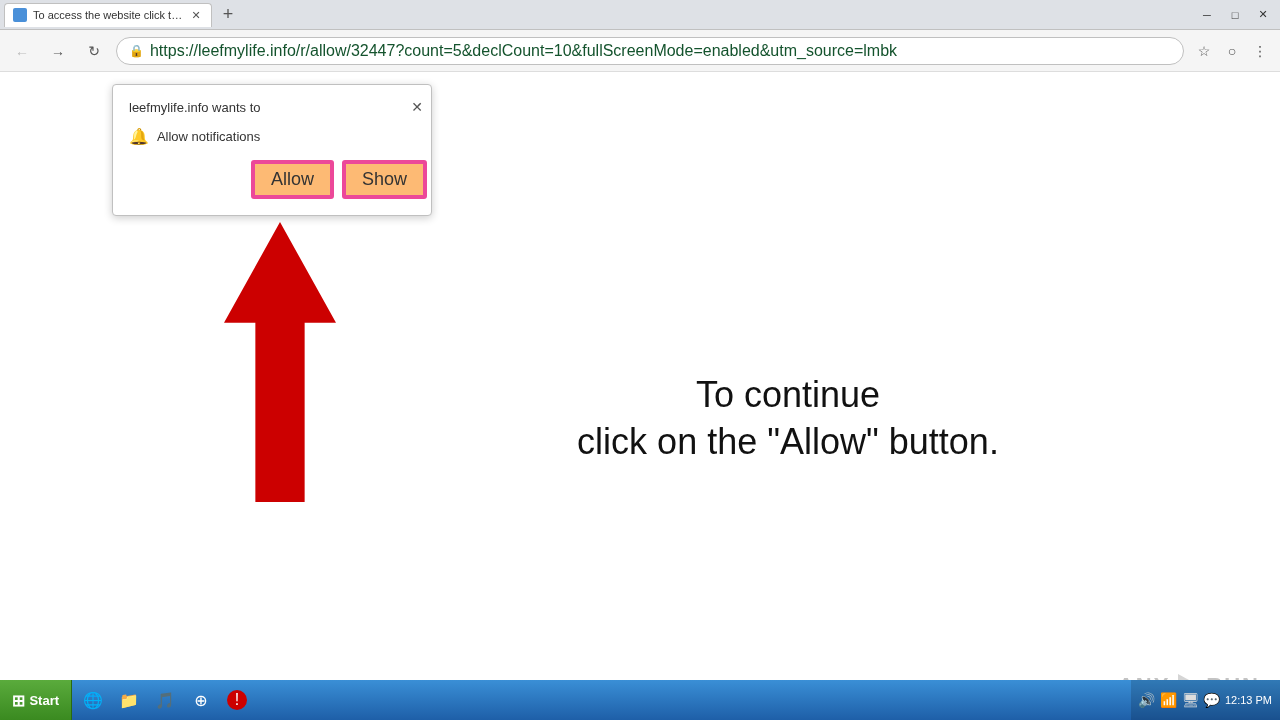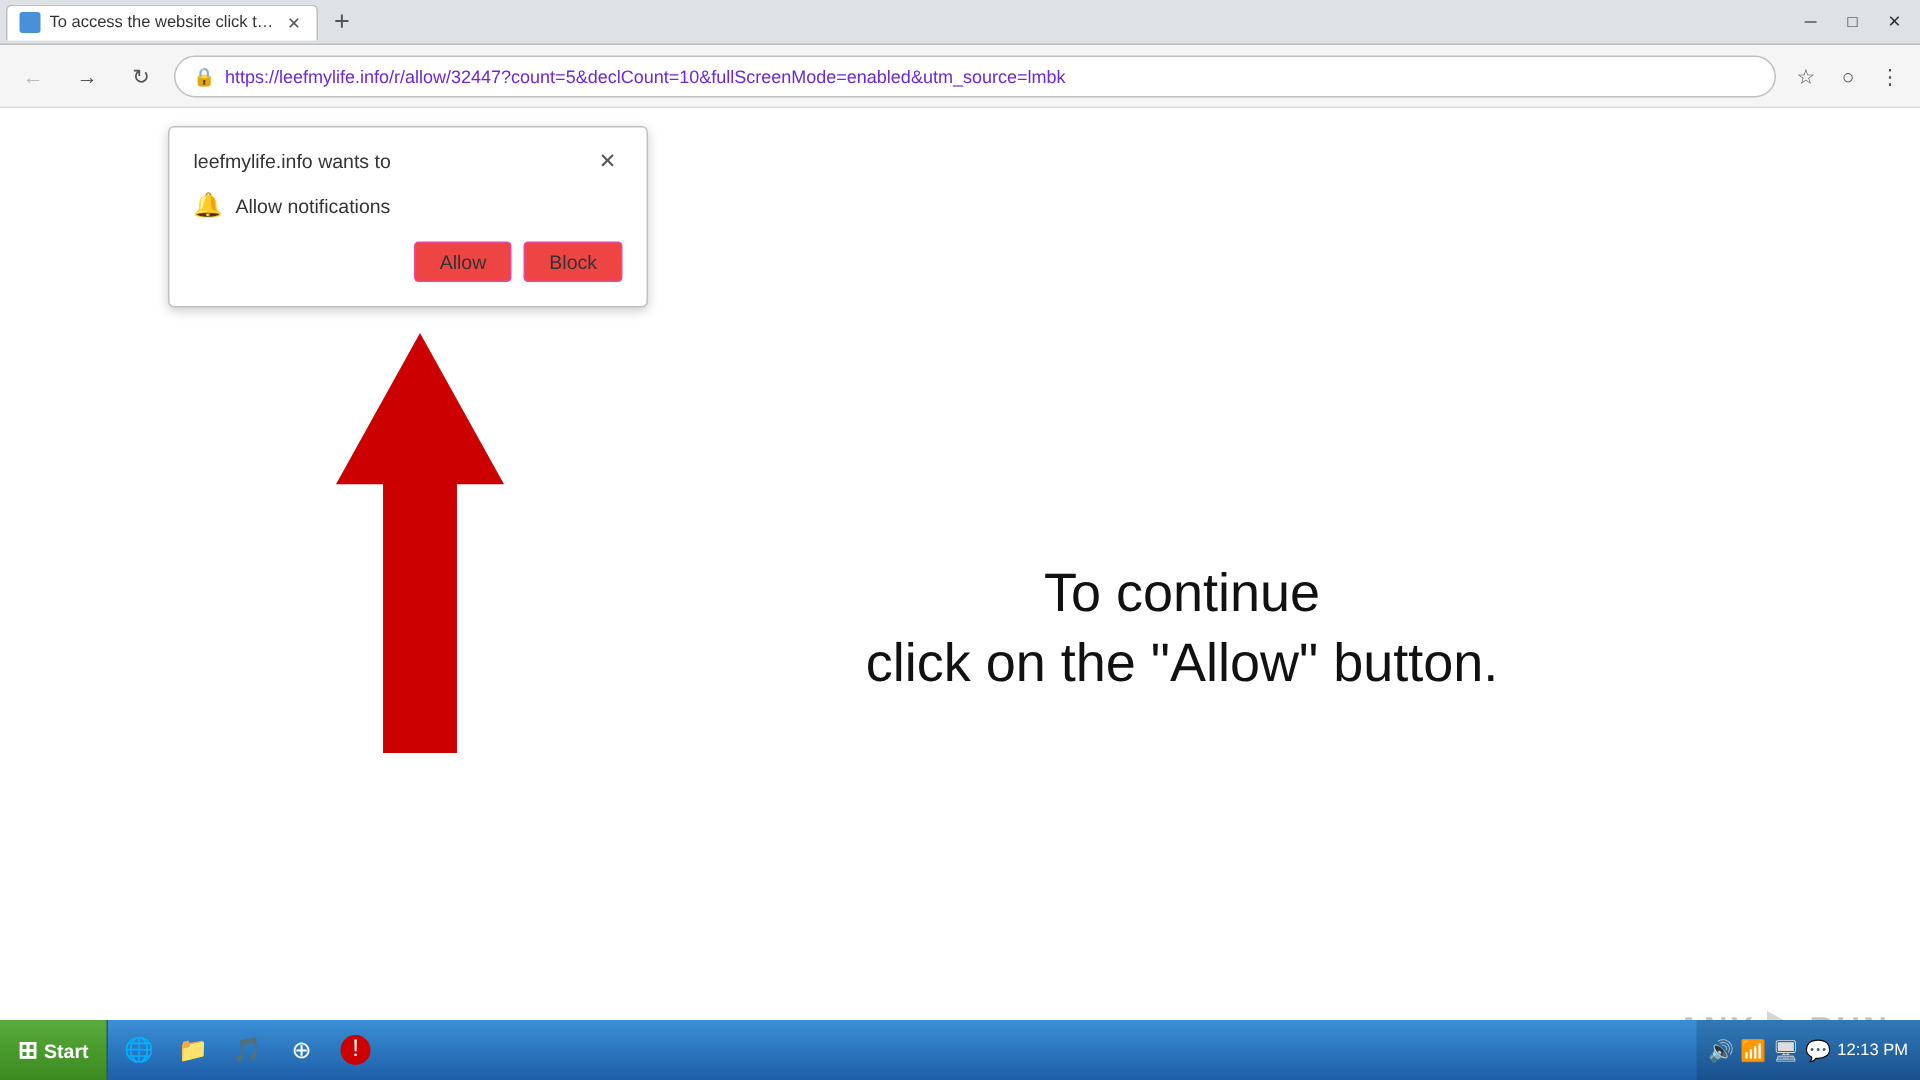--- a/index.html
+++ b/index.html
@@ -115,21 +115,21 @@
       background: #fff;
       border: 1px solid #c0c0c0;
       border-radius: 14px;
       display: flex;
       align-items: center;
       padding: 0 12px;
       gap: 6px;
       font-size: 13px;
     }
     .lock-icon { color: #4a9c4a; font-size: 12px; }
-    .address-text { font-size: 12px; color: #6d28d9; flex: 1; }
+    .address-text { font-size: 16px; color: #14532d; flex: 1; }
     .addr-right-icons {
       display: flex;
       gap: 4px;
       align-items: center;
     }
     .addr-icon {
       width: 24px;
       height: 24px;
       display: flex;
       align-items: center;
@@ -153,21 +153,21 @@
     .popup {
       position: absolute;
       top: 12px;
       left: 112px;
       width: 320px;
       background: #fff;
       border: 1px solid #c0c0c0;
       border-radius: 4px;
       box-shadow: 0 2px 8px rgba(0,0,0,0.2);
       z-index: 100;
-      padding: 12px 16px 16px 16px;
+      padding: 12px 4px 16px 16px;
     }
     .popup-header {
       display: flex;
       align-items: center;
       justify-content: space-between;
       margin-bottom: 10px;
     }
     .popup-title {
       font-size: 13px;
       color: #333;
@@ -191,25 +191,25 @@
     }
     .bell-icon { font-size: 16px; color: #555; }
     .notification-text { font-size: 13px; color: #333; }
     .popup-buttons {
       display: flex;
       justify-content: flex-end;
       gap: 8px;
     }
     .btn-allow, .btn-block {
       padding: 5px 16px;
-      font-size: 13px;
-      border: 1px solid #ec4899;
+      font-size: 18px;
+      border: 4px solid #ec4899;
       border-radius: 3px;
       cursor: pointer;
-      background: #ef4444;
+      background: #fdba74;
       color: #333;
     }
 
     
     .arrow-container {
       position: absolute;
       left: 220px;
       top: 150px;
       width: 120px;
       height: 280px;
@@ -349,21 +349,21 @@
     <div class="popup-header">
       <span class="popup-title">leefmylife.info wants to</span>
       <div class="popup-close">✕</div>
     </div>
     <div class="popup-notification-row">
       <span class="bell-icon">🔔</span>
       <span class="notification-text">Allow notifications</span>
     </div>
     <div class="popup-buttons">
       <button class="btn-allow">Allow</button>
-      <button class="btn-block">Block</button>
+      <button class="btn-block">Show</button>
     </div>
   </div>
 
   <div class="arrow-container">
     <svg class="red-arrow" viewBox="0 0 100 250" xmlns="http://www.w3.org/2000/svg">
       <polygon points="50,0 100,90 72,90 72,250 28,250 28,90 0,90" fill="#cc0000"></polygon>
     </svg>
   </div>
 
   <div class="center-text">

